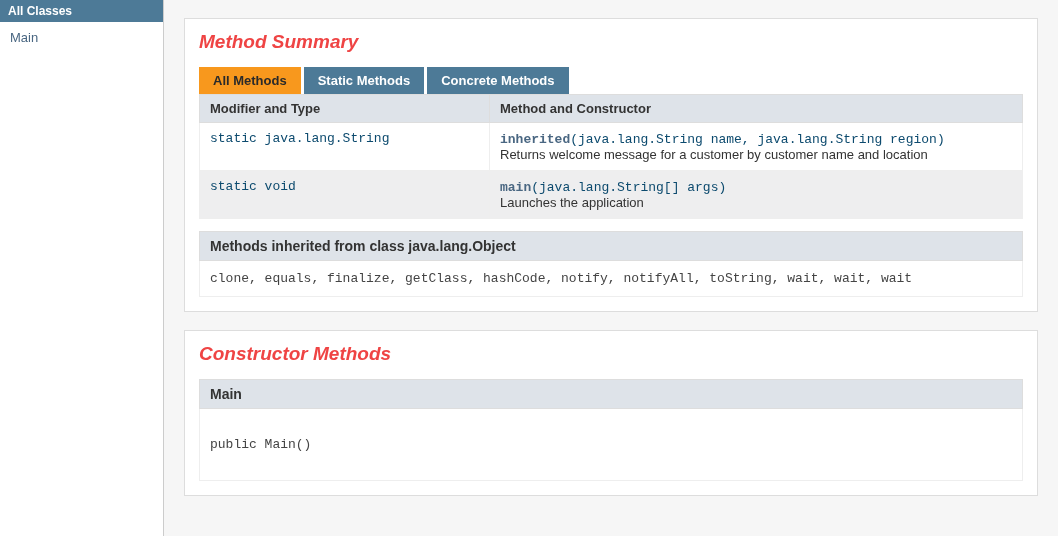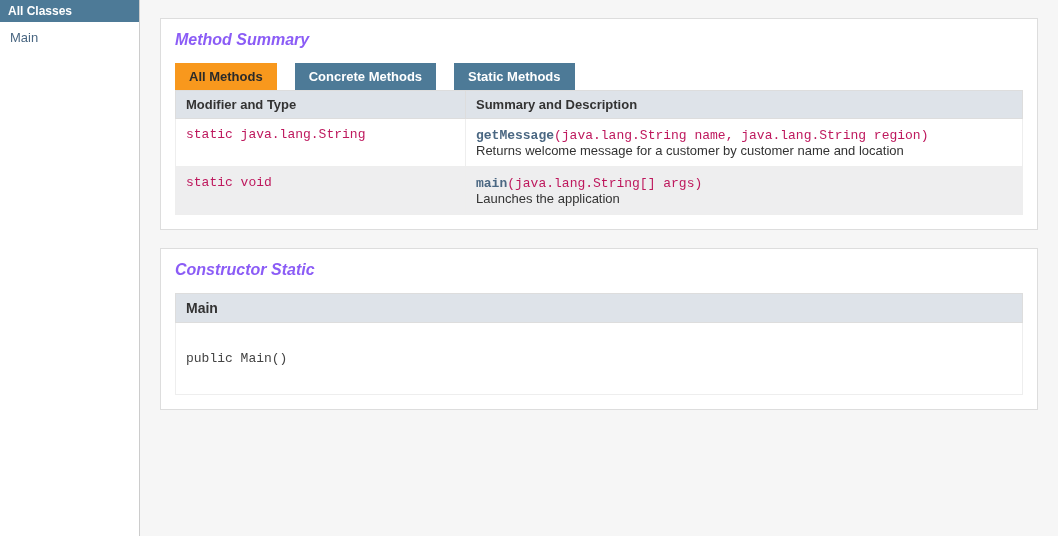--- a/index.html
+++ b/index.html
@@ -7,21 +7,21 @@
     font-family: Arial, Helvetica, sans-serif;
     font-size: 13px;
     color: #333;
     background: #fff;
     display: flex;
     width: 1058px;
     height: 536px;
     overflow: hidden;
   }
   .sidebar {
-    width: 140px;
+    width: 164px;
     flex-shrink: 0;
     border-right: 1px solid #ccc;
     background: #fff;
   }
   .sidebar-header {
     background: #4d7a97;
     color: #fff;
     font-weight: bold;
     padding: 4px 8px;
     font-size: 12px;
@@ -42,27 +42,27 @@
   }
   .section {
     background: #fff;
     border: 1px solid #ddd;
     margin-top: 18px;
     padding: 12px 14px 14px 14px;
   }
   .section-title {
     font-style: italic;
     font-weight: bold;
-    font-size: 16px;
-    color: #8b5cf6;
+    font-size: 19px;
+    color: #ef4444;
     margin-bottom: 14px;
   }
   .tabs {
     display: flex;
-    gap: 18px;
+    gap: 3px;
   }
   .tab {
     padding: 6px 14px;
     color: #fff;
     font-weight: bold;
     font-size: 13px;
     cursor: pointer;
     background: #4d7a97;
   }
   .tab.active {
@@ -87,31 +87,31 @@
     padding: 8px 10px;
     vertical-align: top;
     font-size: 13px;
     border: 1px solid #eee;
   }
   .method-table tr.row-even td { background: #fff; }
   .method-table tr.row-odd td { background: #eeeeef; }
   .mono {
     font-family: "Courier New", Courier, monospace;
     font-size: 13px;
-    color: #be185d;
+    color: #0c4a6e;
   }
   .method-link {
     color: #4a6782;
     font-family: "Courier New", Courier, monospace;
     font-weight: bold;
     text-decoration: none;
   }
   .method-sig {
     font-family: "Courier New", Courier, monospace;
-    color: #be185d;
+    color: #0c4a6e;
   }
   .method-desc {
     display: block;
     color: #333;
   }
   .inherit-box {
     margin-top: 12px;
   }
   .inherit-header {
     background: #dee3e9;
@@ -157,50 +157,54 @@
   </div>
 </div>
 
 <div class="main">
 
   <div class="section">
     <div class="section-title">Method Summary</div>
 
     <div class="tabs">
       <div class="tab active">All Methods</div>
+      <div class="tab">Static Methods</div>
       <div class="tab">Concrete Methods</div>
-      <div class="tab">Static Methods</div>
     </div>
 
     <table class="method-table">
       <thead>
         <tr>
           <th class="col-mod">Modifier and Type</th>
-          <th>Summary and Description</th>
+          <th>Method and Constructor</th>
         </tr>
       </thead>
       <tbody>
         <tr class="row-even">
           <td class="mono">static java.lang.String</td>
           <td>
-            <a href="#" class="method-link">getMessage</a><span class="method-sig">(java.lang.String name, java.lang.String region)</span>
+            <a href="#" class="method-link">inherited</a><span class="method-sig">(java.lang.String name, java.lang.String region)</span>
             <span class="method-desc">Returns welcome message for a customer by customer name and location</span>
           </td>
         </tr>
         <tr class="row-odd">
           <td class="mono">static void</td>
           <td>
             <a href="#" class="method-link">main</a><span class="method-sig">(java.lang.String[] args)</span>
             <span class="method-desc">Launches the application</span>
           </td>
         </tr>
       </tbody>
     </table>
 
+    <div class="inherit-box">
+      <div class="inherit-header">Methods inherited from class java.lang.Object</div>
+      <div class="inherit-body">clone, equals, finalize, getClass, hashCode, notify, notifyAll, toString, wait, wait, wait</div>
+    </div>
   </div>
 
   <div class="section">
-    <div class="section-title">Constructor Static</div>
+    <div class="section-title">Constructor Methods</div>
     <div class="detail-name">Main</div>
     <div class="detail-sig">public Main()</div>
   </div>
 
 </div>
 
 </body></html>

